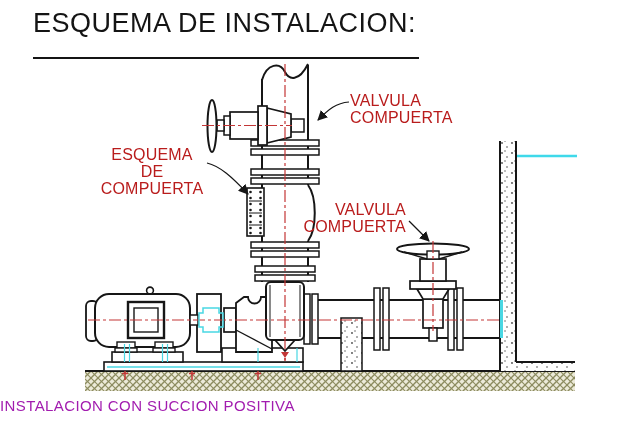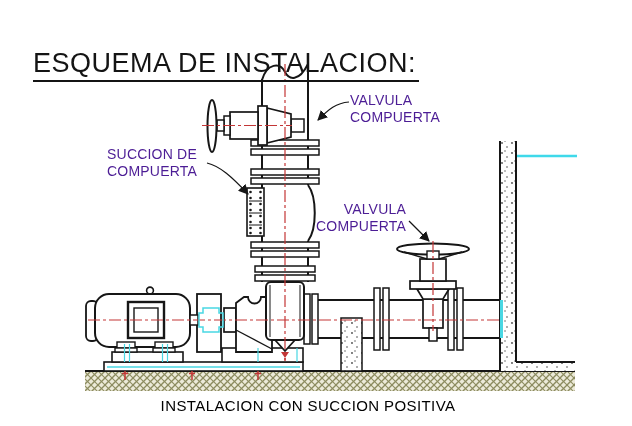--- a/index.html
+++ b/index.html
@@ -1,25 +1,25 @@
 <!DOCTYPE html>
 <html><head>
 <meta charset="utf-8">
 <style>
   html,body{margin:0;padding:0;background:#ffffff;}
   .canvas{position:relative;width:632px;height:426px;background:#fff;overflow:hidden;
           font-family:"Liberation Sans",sans-serif;}
   .canvas svg{position:absolute;left:0;top:0;}
   .title{position:absolute;left:33px;top:8px;font-size:27px;letter-spacing:.5px;color:#141414;
-         border-bottom:2.5px solid #141414;padding:0 3px 1px 0;white-space:nowrap;margin-top:40px;}
-  .lbl{position:absolute;color:#4c1d95;font-size:14px;line-height:17px;letter-spacing:.2px;}
+         border-bottom:2.5px solid #141414;padding:0 3px 18px 0;white-space:nowrap;}
+  .lbl{position:absolute;color:#b91c1c;font-size:16px;line-height:17px;letter-spacing:.2px;}
   .lbl.center{text-align:center;}
   .lbl.right{text-align:right;}
-  .caption{position:absolute;left:0;top:397px;width:616px;text-align:center;
-           font-size:15px;letter-spacing:.4px;color:#000000;}
+  .caption{position:absolute;left:0;top:397px;width:616px;
+           font-size:15px;letter-spacing:.4px;color:#a21caf;}
 </style>
 </head>
 <body>
 
 <div class="canvas">
 
   <svg width="632" height="426" viewBox="0 0 632 426">
     <defs>
       <pattern id="stipple" width="10" height="10" patternUnits="userSpaceOnUse">
         <rect width="10" height="10" fill="#ffffff"></rect>
@@ -205,21 +205,21 @@
   </svg>
 
   <div class="title">ESQUEMA DE INSTALACION:</div>
 
   <div class="lbl" style="left:350px;top:92px;">
     <div>VALVULA</div>
     <div>COMPUERTA</div>
   </div>
 
   <div class="lbl center" style="left:100px;top:146px;width:104px;">
-    <div>SUCCION DE</div>
+    <div>ESQUEMA DE</div>
     <div>COMPUERTA</div>
   </div>
 
   <div class="lbl right" style="left:302px;top:201px;width:104px;">
     <div>VALVULA</div>
     <div>COMPUERTA</div>
   </div>
 
   <div class="caption">INSTALACION CON SUCCION POSITIVA</div>
 </div>

